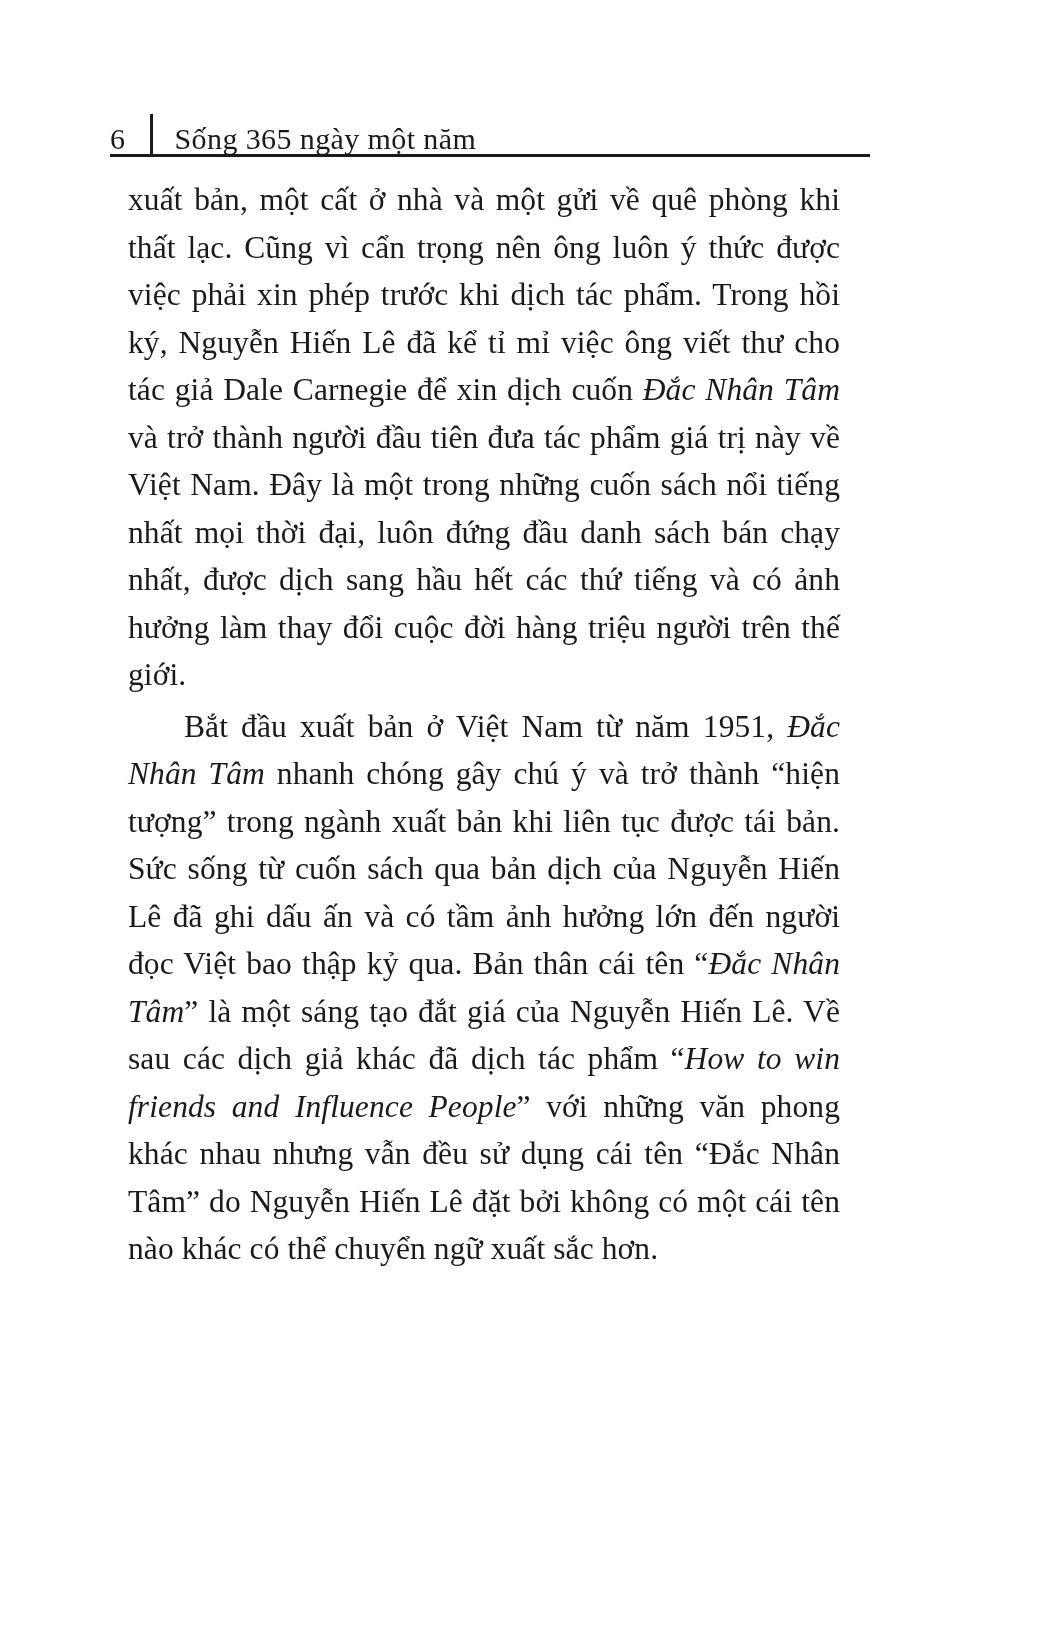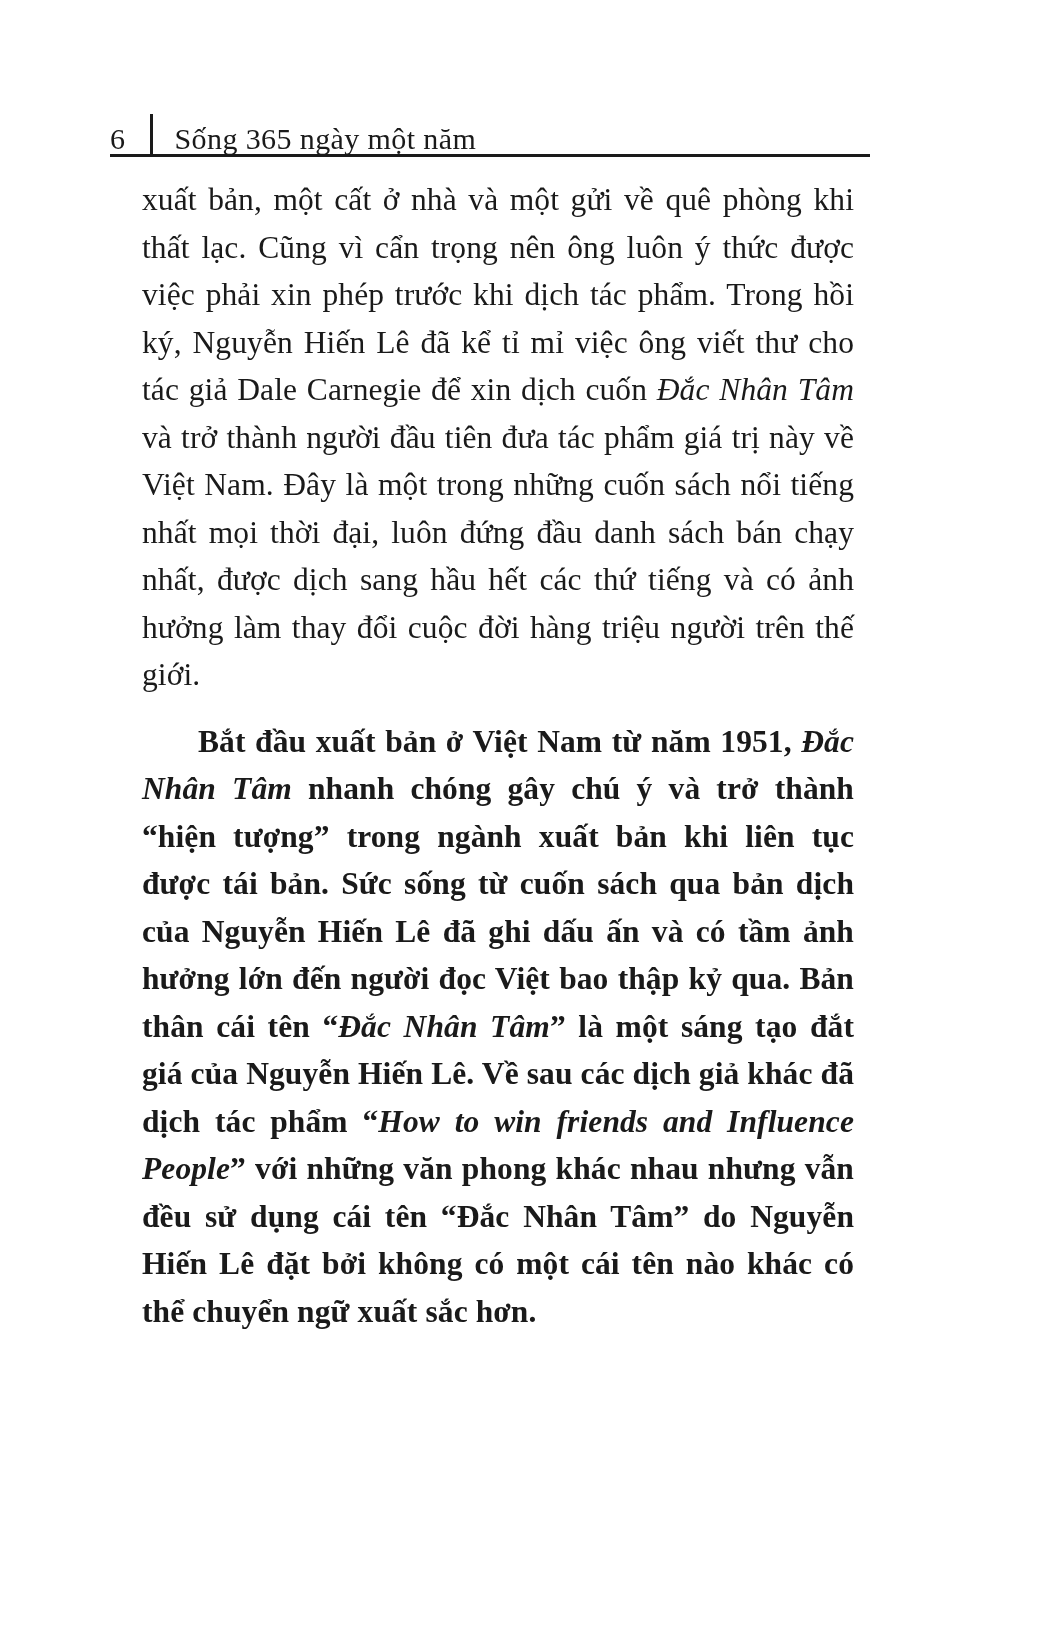--- a/index.html
+++ b/index.html
@@ -59,38 +59,37 @@
     left: 110px;
     top: 154px;
     width: 760px;
     height: 3px;
     background: #1a1a1a;
   }
 
   
   .body-text {
     position: absolute;
-    left: 142px;
+    left: 128px;
     top: 176px;
     width: 712px;
   }
   p.para {
     margin: 0;
     font-size: 31.5px;
     line-height: 47.5px;
     text-align: justify;
     text-justify: inter-word;
     letter-spacing: 0.1px;
     hyphens: none;
     -webkit-hyphens: none;
   }
   p.para.indent {
     text-indent: 56px;
-    margin-top: 19px;
-    font-weight: bold;
+    margin-top: 4px;
   }
   p.para.cont {
     text-indent: 0;
   }
   em.title-it {
     font-style: italic;
   }
   
   p.para.loose {
     word-spacing: 0.5px;

